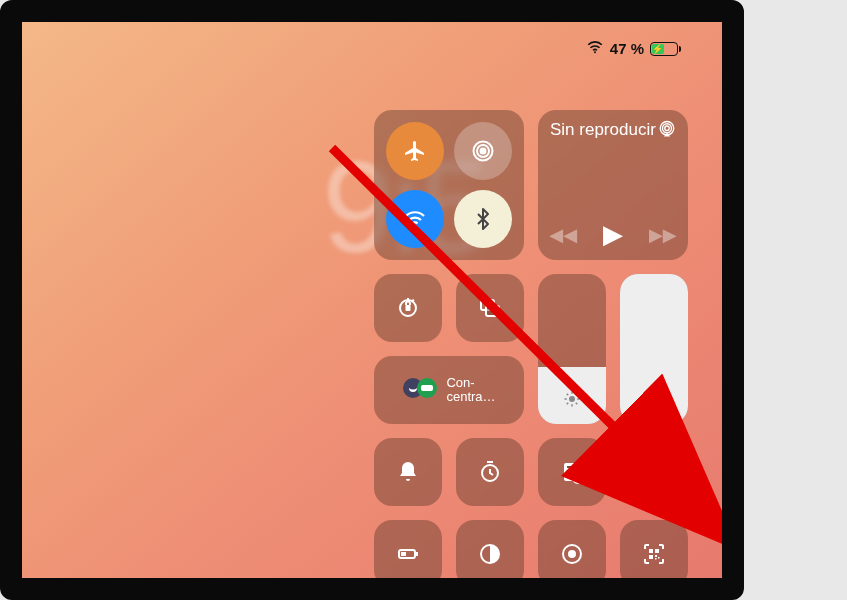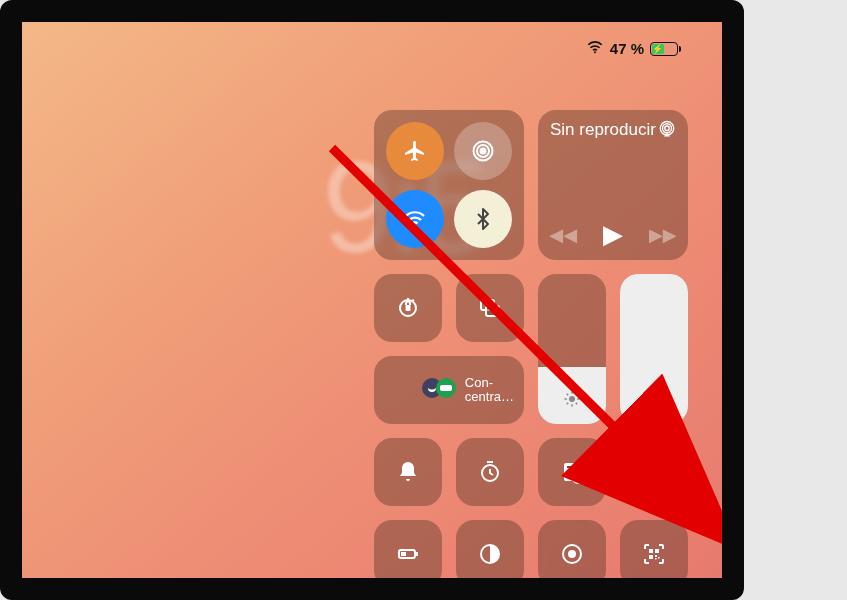--- a/index.html
+++ b/index.html
@@ -92,21 +92,21 @@
 
   
   .slider { background:rgba(100,60,45,0.45); border-radius:18px; overflow:hidden; position:relative; }
   .slider-fill {
     position:absolute; bottom:0; left:0; right:0;
     background:#eee; display:flex; align-items:flex-start; justify-content:center; padding-top:10px;
   }
   .slider-icon { position:absolute; bottom:12px; left:0; right:0; text-align:center; color:#888; }
 
   
-  .focus { flex-direction:row; gap:8px; padding:0 10px; justify-content:flex-end; }
+  .focus { flex-direction:row; gap:8px; padding:0 10px; justify-content:center; }
   .focus-label { font-size:13px; line-height:1.1; color:#fff; }
 
   
   .ico { width:24px; height:24px; }
   .ico-sm { width:18px; height:18px; }
 
   
   .arrow {
     position:absolute; top:116px; left:300px;
     width:420px; height:420px; pointer-events:none;

